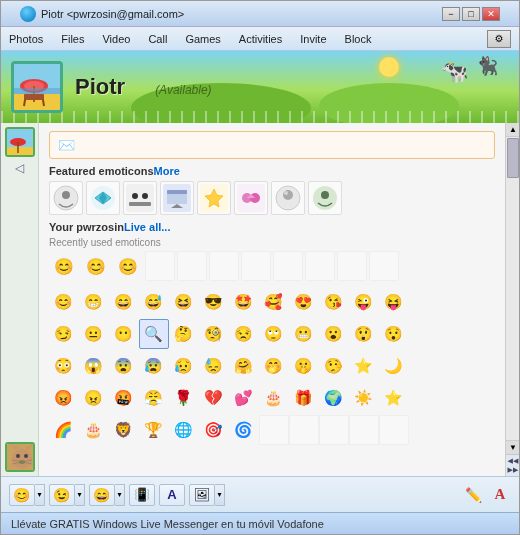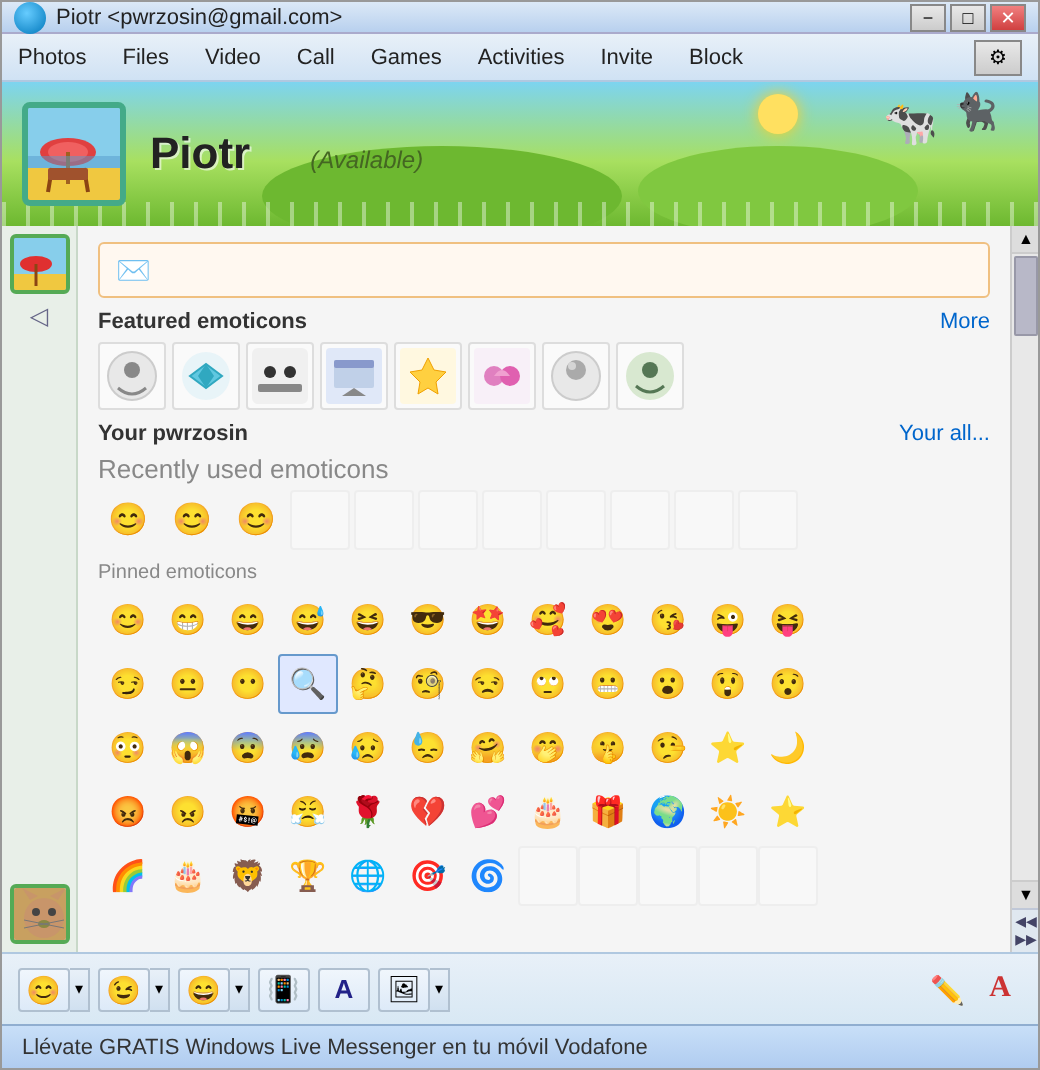--- a/index.html
+++ b/index.html
@@ -1,21 +1,21 @@
 <!DOCTYPE html>
 <html><head>
   <meta charset="utf-8">
   <style>
     * { margin: 0; padding: 0; box-sizing: border-box; }
     body { width: 520px; height: 535px; font-family: 'Segoe UI', Tahoma, Arial, sans-serif; font-size: 12px; overflow: hidden; background: #f0f0f0; }
 
     .window { width: 520px; height: 535px; border: 1px solid #999; background: #f5f5f5; display: flex; flex-direction: column; }
 
     
-    .title-bar { background: linear-gradient(to bottom, #dce9f7, #b8d0ee); padding: 4px 6px; display: flex; align-items: center; justify-content: space-between; border-bottom: 1px solid #aac; height: 16px; }
+    .title-bar { background: linear-gradient(to bottom, #dce9f7, #b8d0ee); padding: 4px 19px; display: flex; align-items: center; justify-content: space-between; border-bottom: 1px solid #aac; height: 26px; }
     .title-bar-left { display: flex; align-items: center; gap: 5px; }
     .title-bar-icon { width: 16px; height: 16px; background: #3399cc; border-radius: 50%; }
     .title-bar-text { font-size: 11px; color: #222; }
     .title-bar-buttons { display: flex; gap: 2px; }
     .title-btn { width: 18px; height: 14px; border: 1px solid #888; background: linear-gradient(to bottom, #e8e8e8, #ccc); font-size: 9px; display: flex; align-items: center; justify-content: center; cursor: pointer; }
 
     
     .menu-bar { background: linear-gradient(to bottom, #e8f0f8, #d0e2f4); padding: 3px 8px; display: flex; gap: 18px; border-bottom: 1px solid #b0c8e0; height: 24px; align-items: center; }
     .menu-item { font-size: 11px; color: #222; cursor: pointer; }
     .menu-right { margin-left: auto; display: flex; align-items: center; }
@@ -28,23 +28,23 @@
     .header-info { margin-left: 12px; position: relative; z-index: 2; }
     .main-content { flex: 1; overflow-y: auto; padding: 8px 10px; display: flex; flex-direction: column; gap: 6px; }
 
     
     .photo-msg { display: flex; align-items: center; gap: 6px; background: #fff8f0; border: 1px solid #f0c080; padding: 5px 8px; border-radius: 3px; }
 
     
     .chat-section { font-size: 11px; }
 
     
-    .section-header { display: flex; justify-content: space-between; align-items: center; margin-bottom: 4px; gap: 28px; }
+    .section-header { display: flex; align-items: center; margin-bottom: 4px; }
     .section-title { font-weight: bold; font-size: 11px; color: #333; }
-    .section-link { font-size: 11px; color: #0066cc; cursor: pointer; text-decoration: none; }
+    .section-link { font-size: 11px; color: #0066cc; cursor: pointer; text-decoration: none; font-weight: bold; }
 
     .emoticon-row { display: flex; gap: 3px; flex-wrap: wrap; }
     .emoticon-cell { width: 34px; height: 34px; border: 1px solid #ddd; display: flex; align-items: center; justify-content: center; font-size: 20px; cursor: pointer; background: #fafafa; border-radius: 2px; }
     .emo-item { width: 30px; height: 30px; border: 1px solid transparent; display: flex; align-items: center; justify-content: center; font-size: 17px; cursor: pointer; border-radius: 2px; }
     .emo-item.highlighted { border: 1px solid #6699cc; background: #e0e8ff; }
 
     
     .bottom-toolbar { background: linear-gradient(to bottom, #e8f0f8, #d8e8f4); border-top: 1px solid #b0c8e0; padding: 4px 8px; display: flex; align-items: center; gap: 4px; height: 36px; }
     .tb-btn { width: 26px; height: 22px; border: 1px solid #b0c0d0; background: linear-gradient(to bottom, #f0f6fc, #ddeaf8); display: flex; align-items: center; justify-content: center; cursor: pointer; border-radius: 2px; font-size: 12px; }
     .tb-dropdown-arrow { width: 10px; height: 22px; border: 1px solid #b0c0d0; border-left: none; background: linear-gradient(to bottom, #e8f0f8, #d0e0f0); display: flex; align-items: center; justify-content: center; font-size: 8px; cursor: pointer; }
@@ -234,39 +234,38 @@
                 <circle cx="14" cy="11" r="4" fill="#557755"></circle>
                 <path d="M7 19 Q14 25 21 19" stroke="#557755" stroke-width="1.5" fill="none"></path>
               </svg>
           </div>
         </div>
       </div>
 
       <div>
         <div class="section-header">
           <span class="section-title">Your pwrzosin</span>
-          <a class="section-link">Your all...</a>
-        </div>
-
-        <div style="font-size:13px;color:#888;margin-bottom:3px;">Recently used emoticons</div>
+          <a class="section-link">Live all...</a>
+        </div>
+
+        <div style="font-size:10px;color:#888;margin-bottom:3px;">Recently used emoticons</div>
         <div style="display:flex;gap:2px;margin-bottom:6px;">
           <div class="emo-item" style="font-size:16px;">😊</div>
           <div class="emo-item" style="font-size:16px;">😊</div>
           <div class="emo-item" style="font-size:16px;">😊</div>
           <div class="emo-item" style="background:#f8f8f8;border:1px solid #eee;"></div>
           <div class="emo-item" style="background:#f8f8f8;border:1px solid #eee;"></div>
           <div class="emo-item" style="background:#f8f8f8;border:1px solid #eee;"></div>
           <div class="emo-item" style="background:#f8f8f8;border:1px solid #eee;"></div>
           <div class="emo-item" style="background:#f8f8f8;border:1px solid #eee;"></div>
           <div class="emo-item" style="background:#f8f8f8;border:1px solid #eee;"></div>
           <div class="emo-item" style="background:#f8f8f8;border:1px solid #eee;"></div>
           <div class="emo-item" style="background:#f8f8f8;border:1px solid #eee;"></div>
         </div>
 
-        <div style="font-size:10px;color:#888;margin-bottom:3px;">Pinned emoticons</div>
         <div style="display:grid;grid-template-columns:repeat(12,28px);gap:2px;margin-bottom:2px;">
 
           <div class="emo-item" style="font-size:15px;">😊</div>
           <div class="emo-item" style="font-size:15px;">😁</div>
           <div class="emo-item" style="font-size:15px;">😄</div>
           <div class="emo-item" style="font-size:15px;">😅</div>
           <div class="emo-item" style="font-size:15px;">😆</div>
           <div class="emo-item" style="font-size:15px;">😎</div>
           <div class="emo-item" style="font-size:15px;">🤩</div>
           <div class="emo-item" style="font-size:15px;">🥰</div>

